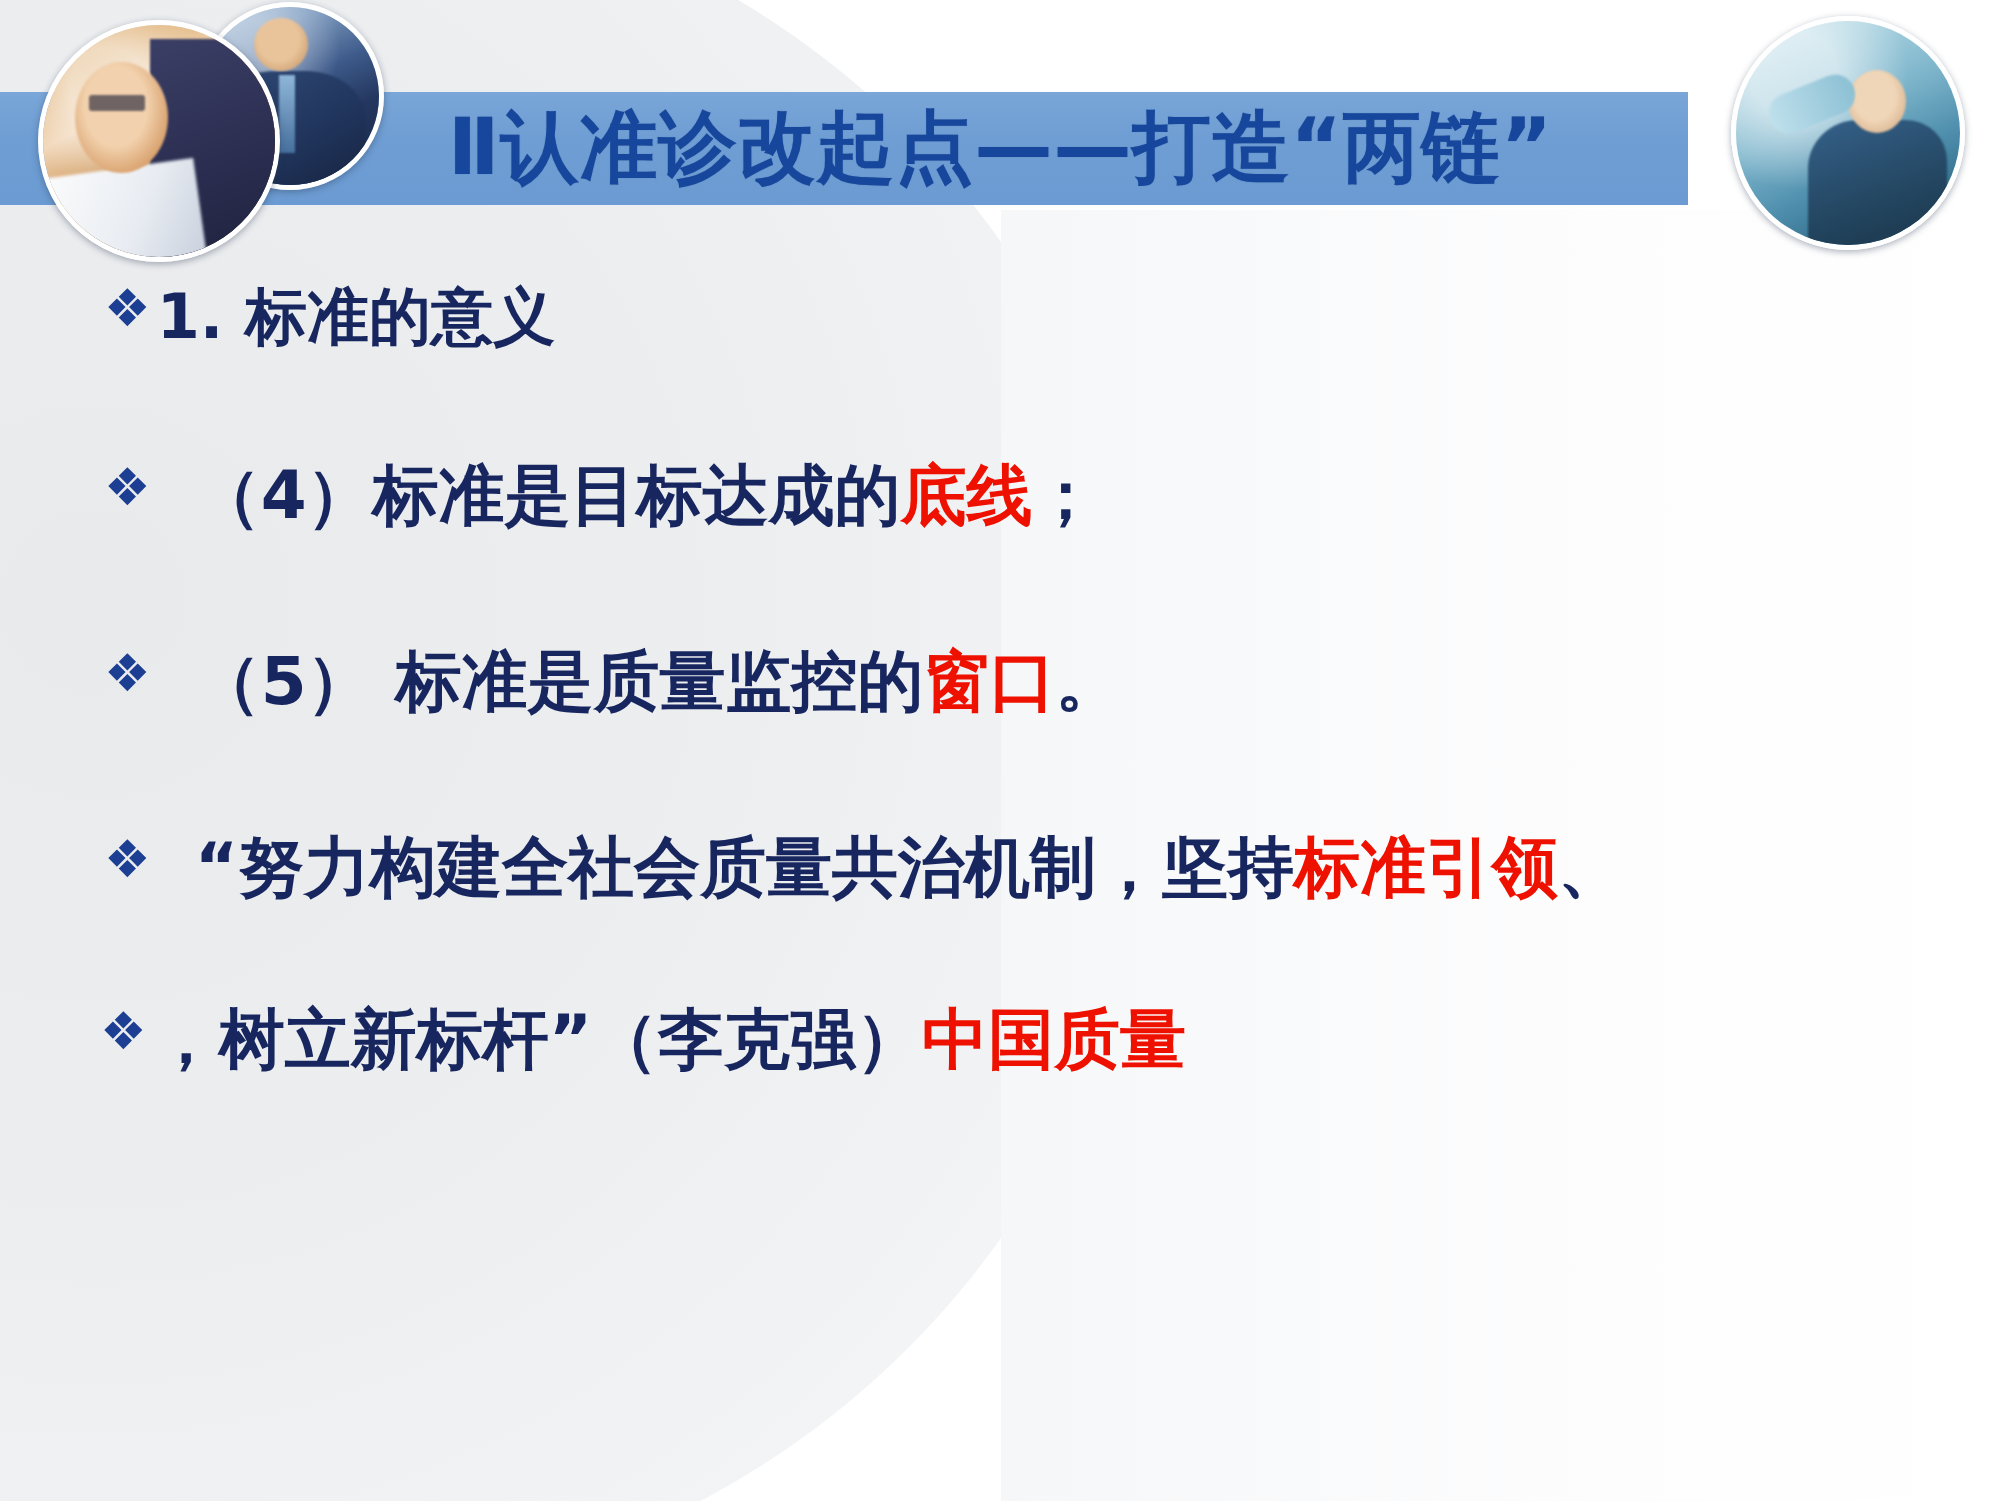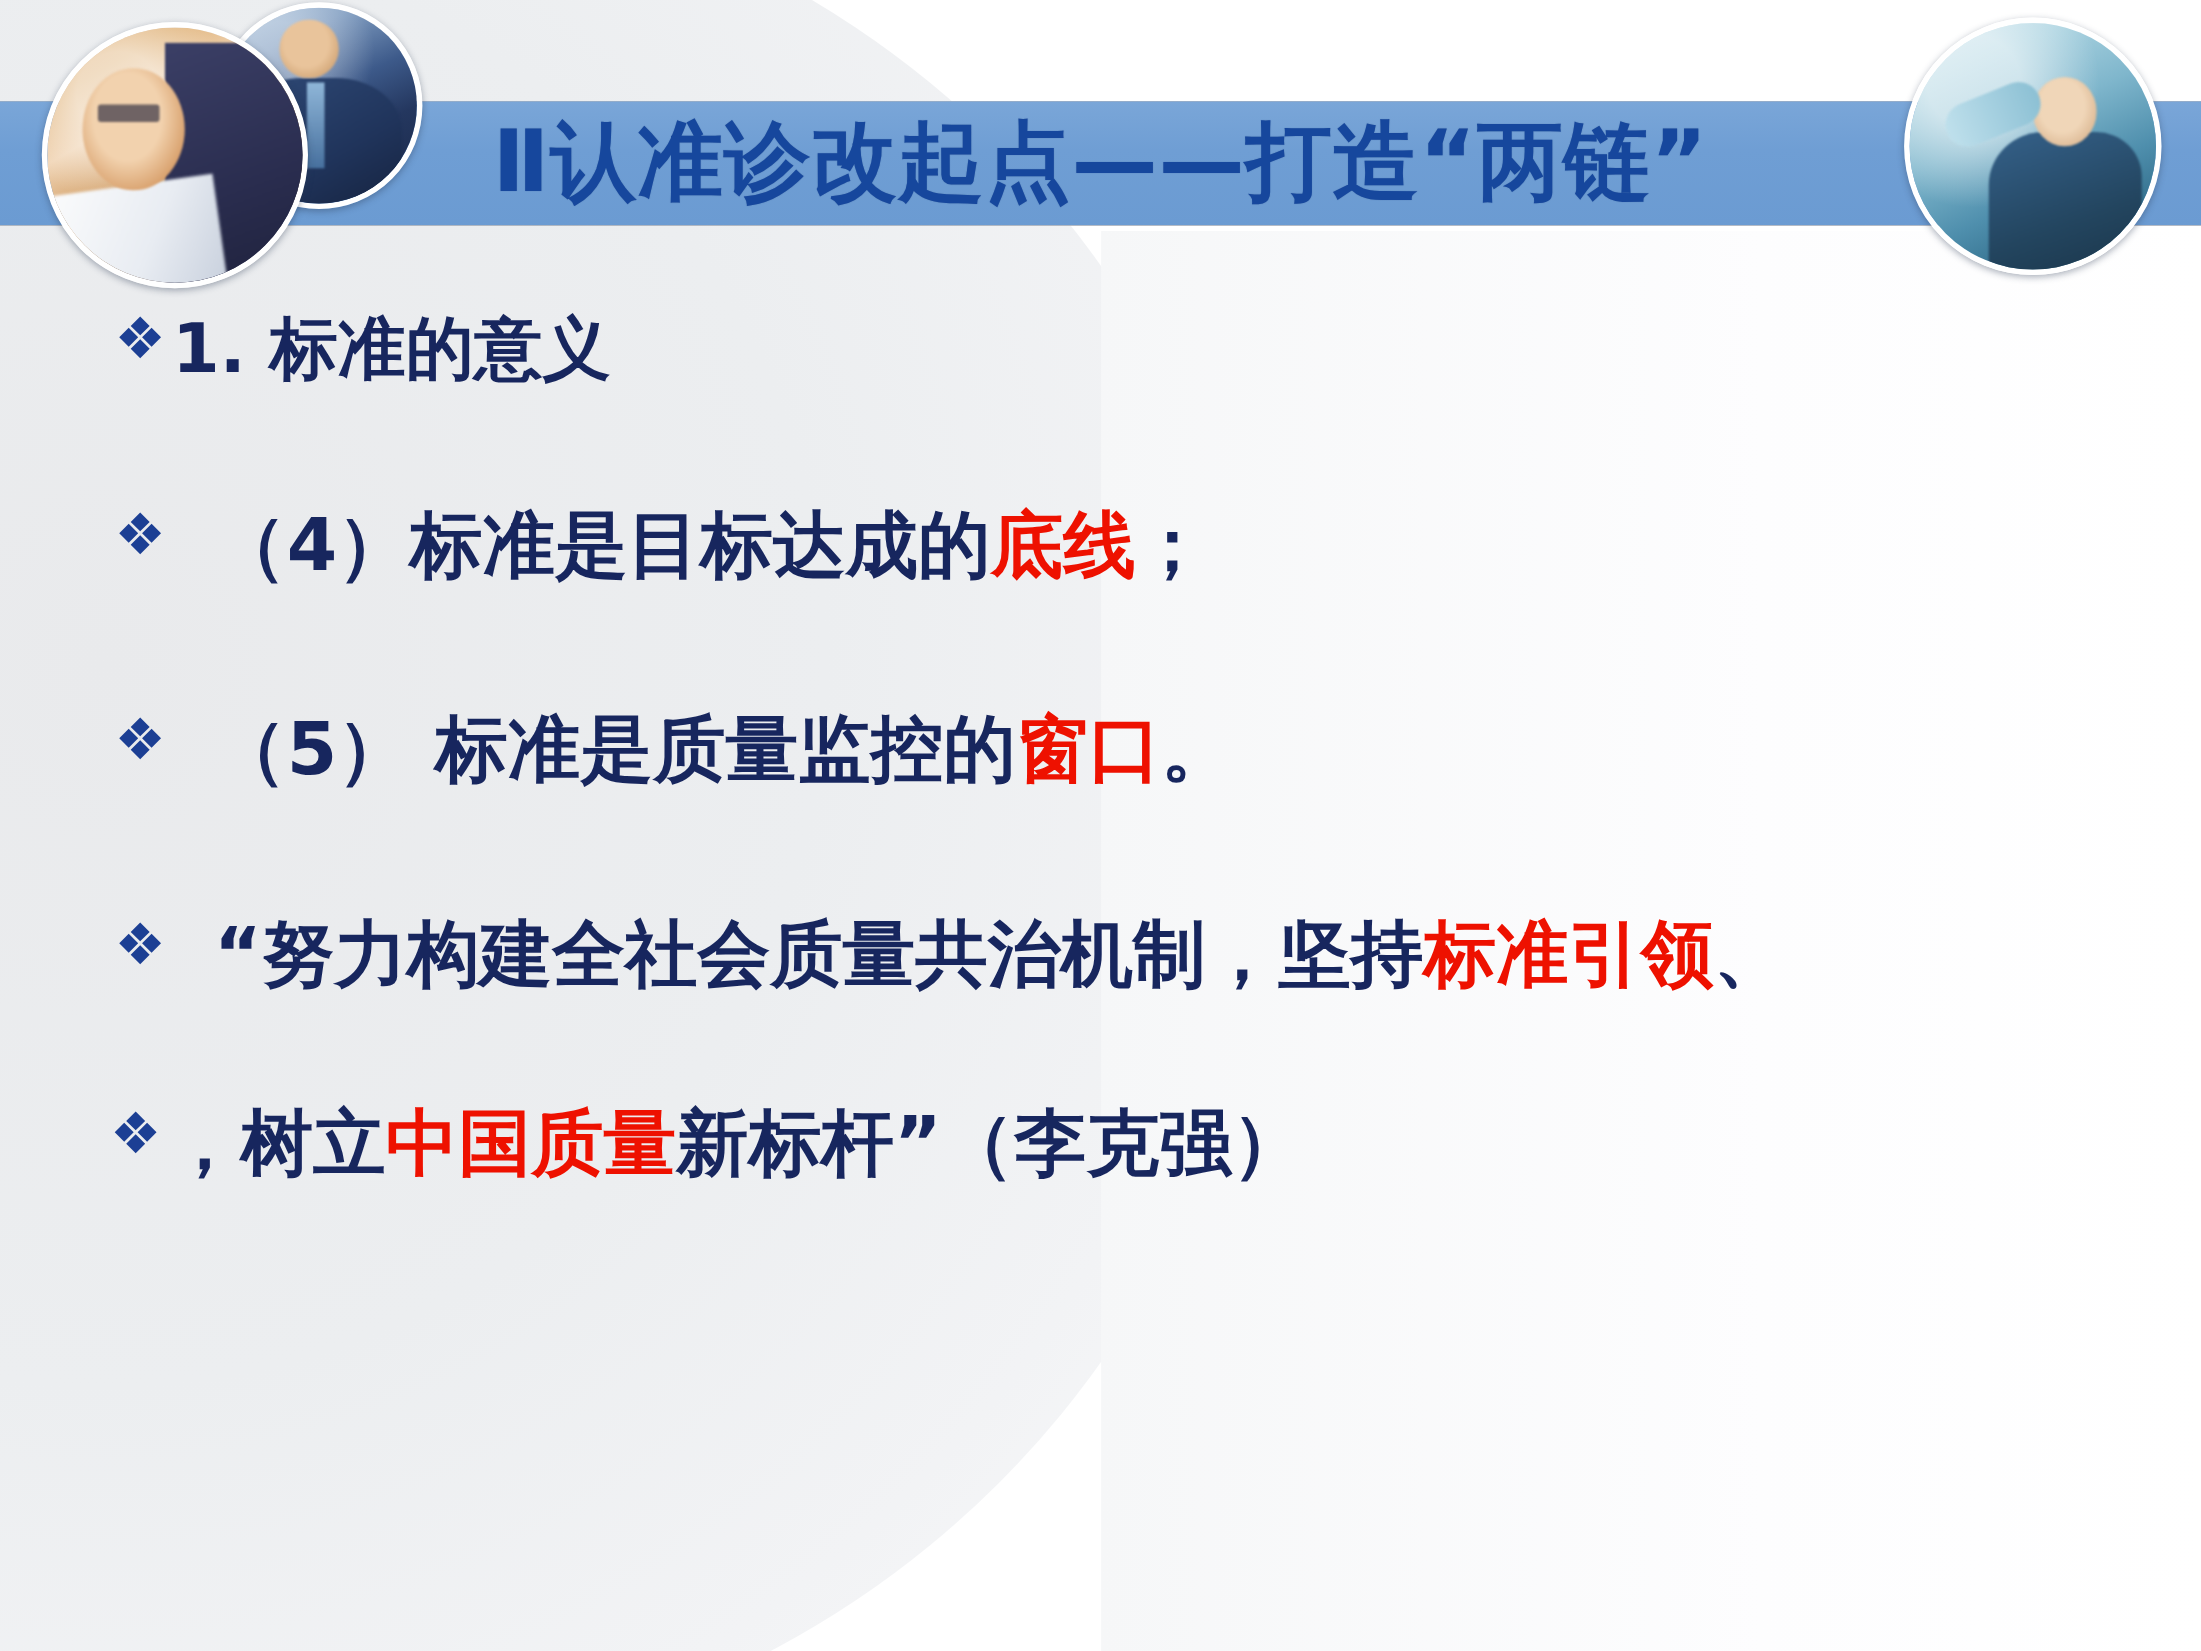--- a/index.html
+++ b/index.html
@@ -22,22 +22,22 @@
   }
   .bg-softright{
     position:absolute; right:0; top:210px; width:1000px; height:1291px;
     background:linear-gradient(to right,#f6f7f8 0%, #fdfdfe 60%, #ffffff 100%);
   }
 
   
   .banner{
     position:absolute;
     left:0; top:92px;
-    width:2001px; height:113px;
-    background:#fdba74;
+    width:1688px; height:113px;
+    background:#86efac;
   }
   .banner-inner{
     position:absolute; left:0; top:0; width:100%; height:100%;
     background:linear-gradient(to bottom,#7aa6d8 0%, #6f9ed4 40%, #6b9bd2 100%);
   }
   .banner-title{
     position:absolute;
     left:0; top:0; width:2001px; height:113px;
     display:flex; align-items:center; justify-content:center;
     color:#16479d;
@@ -242,17 +242,17 @@
   <div class="line l4">
     <span class="bullet">❖</span>
     <span class="txt navy">“努力构建全社会质量共治机制，坚持</span>
     <span class="txt red">标准引领</span>
     <span class="txt navy">、</span>
   </div>
 
   <div class="line l5">
     <span class="bullet">❖</span>
     <span class="txt navy">，树立</span>
+    <span class="txt navy">新标杆”（李克强）</span>
     <span class="txt red">中国质量</span>
-    <span class="txt navy">新标杆”（李克强）</span>
   </div>
 
 </div>
 
 </body></html>

